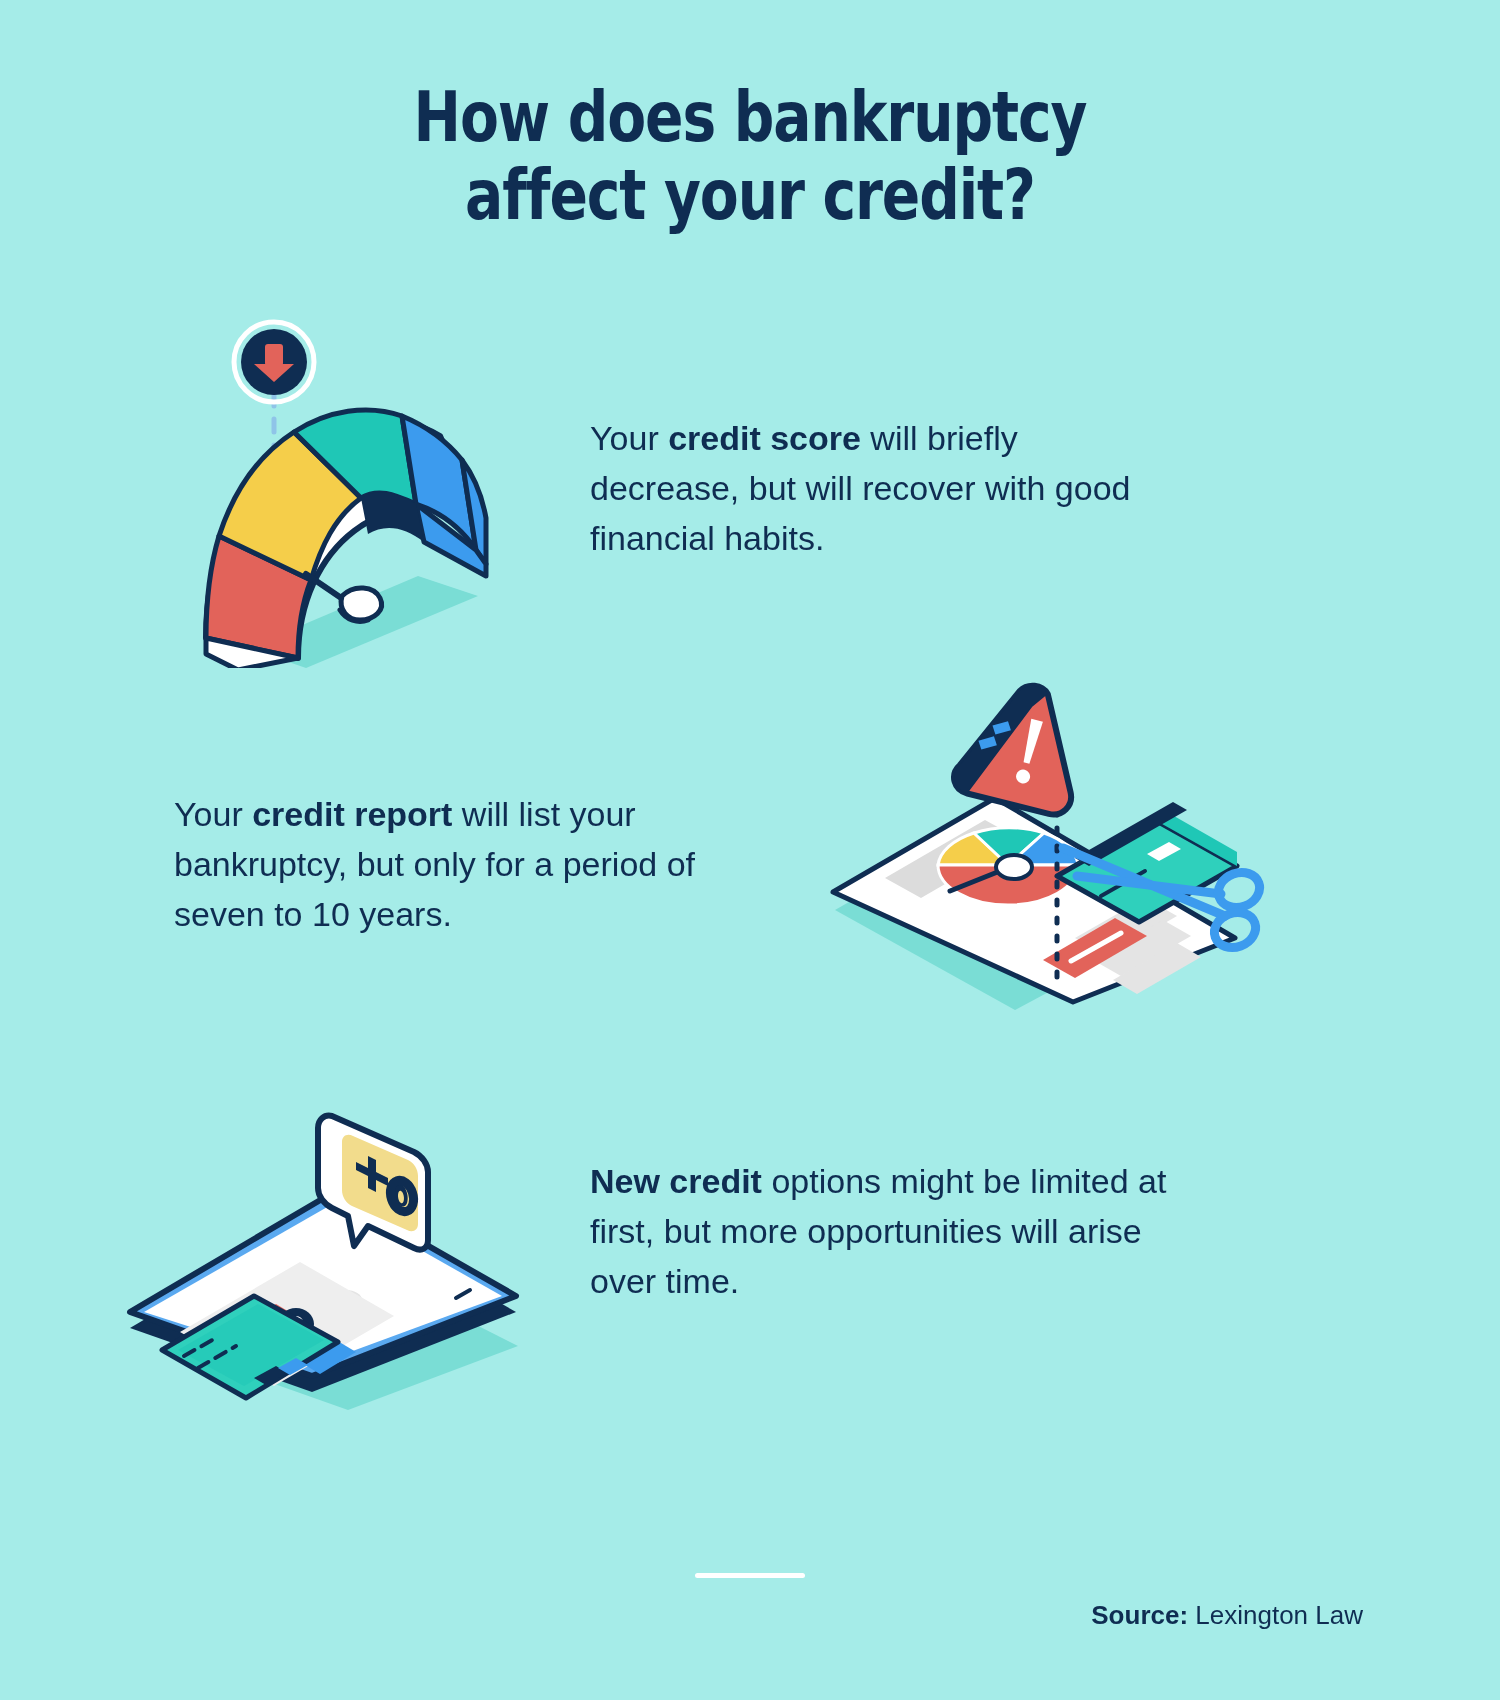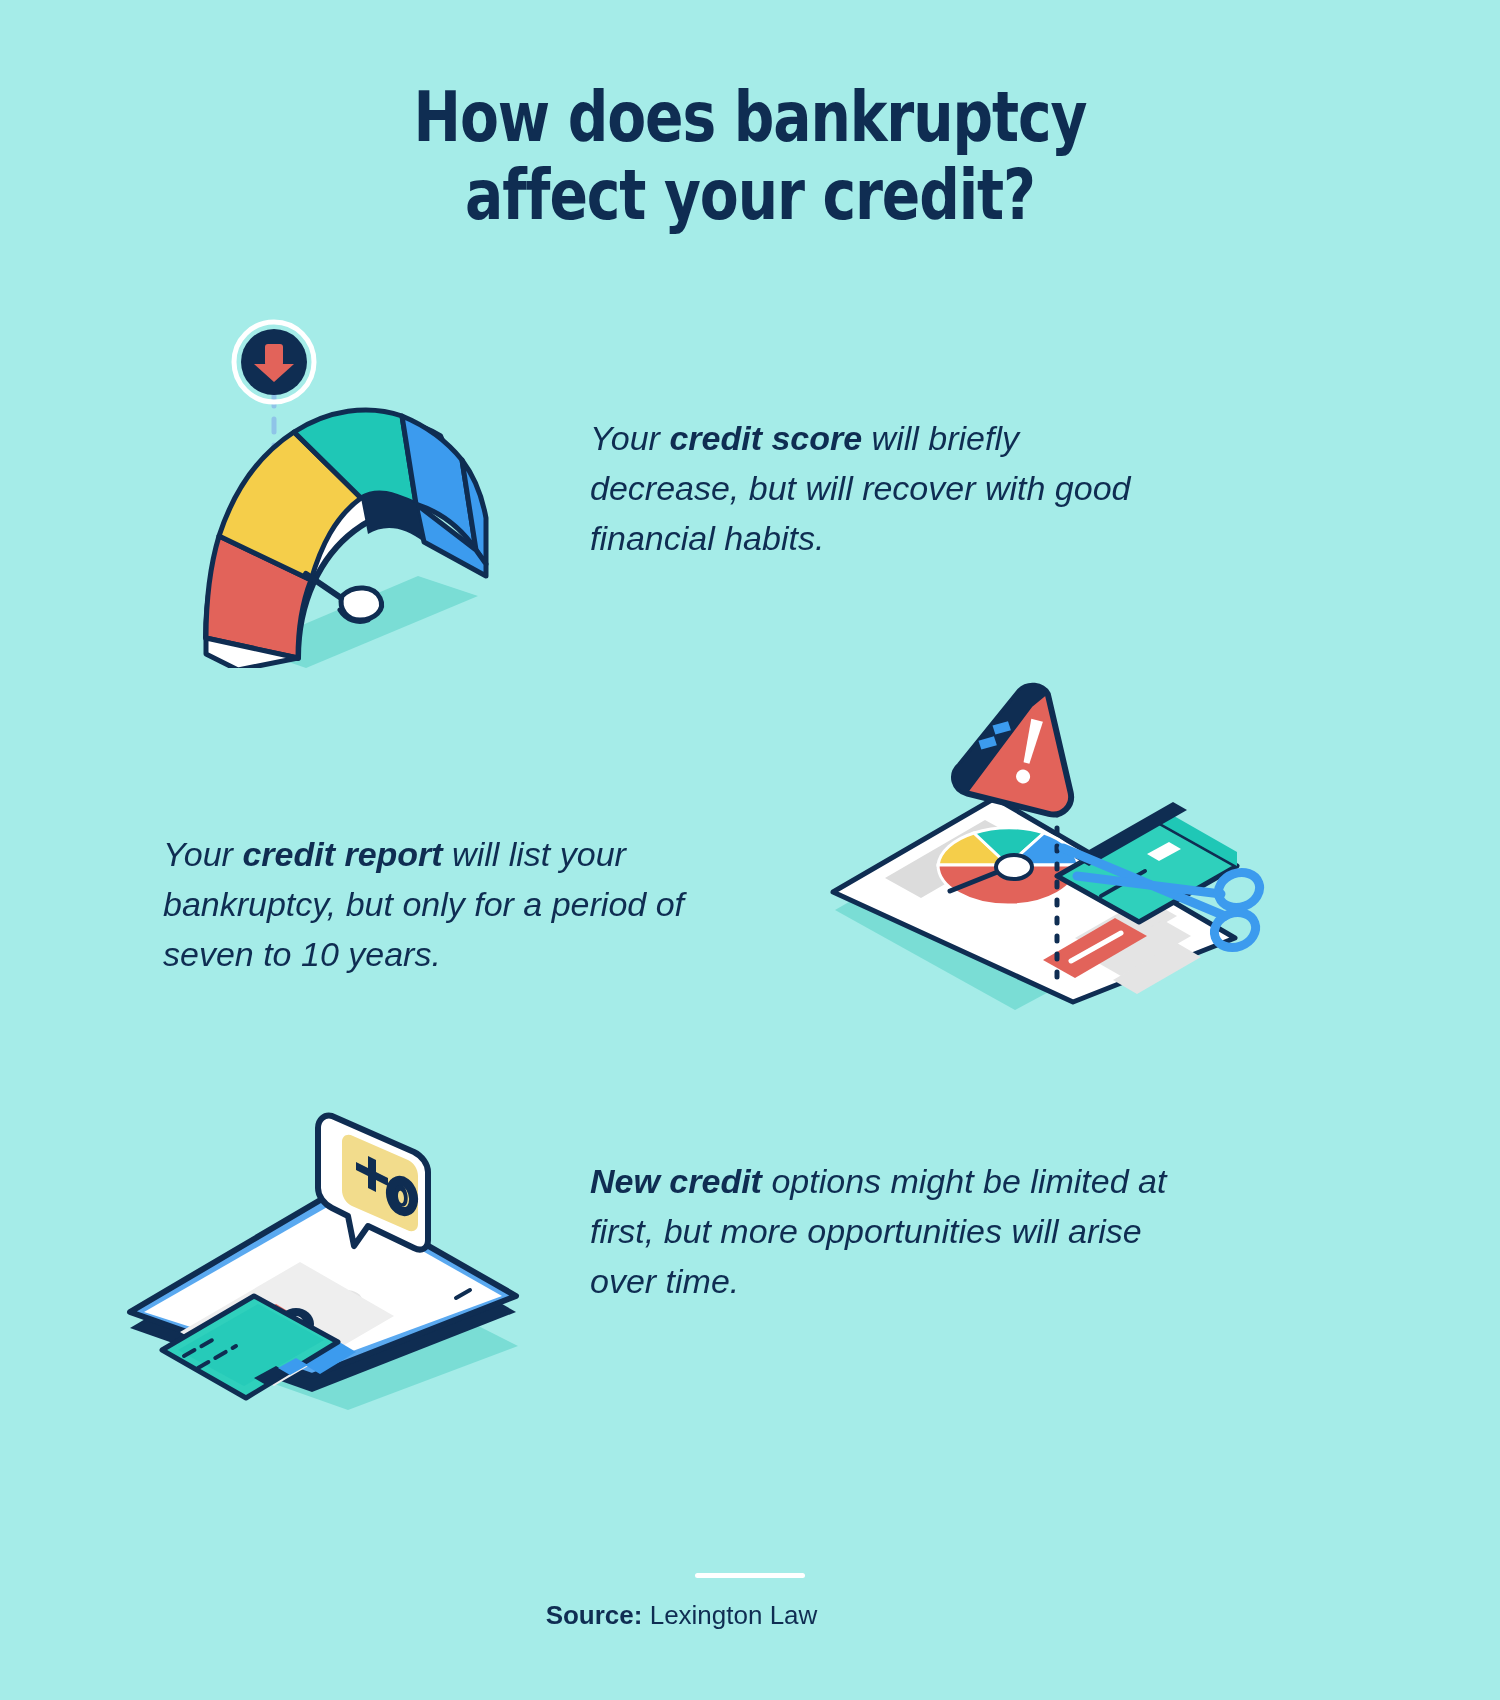--- a/index.html
+++ b/index.html
@@ -28,47 +28,46 @@
     transform-origin:center top;
   }
 
   
   .copy {
     position:absolute;
     font-size:34px;
     line-height:1.47;
     color:#0f2d52;
     font-weight:400;
-    font-style:italic;
   }
   .copy b { font-weight:700; }
 
   .copy-1 { top:414px; left:590px; width:560px; }
-  .copy-2 { top:790px; left:163px; width:580px;margin-top:40px; }
+  .copy-2 { top:790px; left:174px; width:580px; }
   .copy-3 { top:1157px; left:590px; width:580px; }
 
   
   .illus { position:absolute; }
   .illus svg { display:block; }
   .illus-1 { top:318px;  left:178px; width:340px; height:350px; }
   .illus-2 { top:680px;  left:825px; width:440px; height:330px; }
   .illus-3 { top:1050px; left:118px; width:420px; height:360px; }
 
   
   .divider {
     position:absolute;
     top:1573px; left:695px;
     width:110px; height:5px;
     background:#ffffff;
     border-radius:3px;
   }
   .source {
     position:absolute;
     top:1600px; left:0; width:1363px;
-    text-align:center;
+    text-align:right;
     font-size:26px;
     color:#0f2d52;
   }
   .source b { font-weight:700; }
 </style>
 </head>
 <body>
 
 <div class="page">
 

